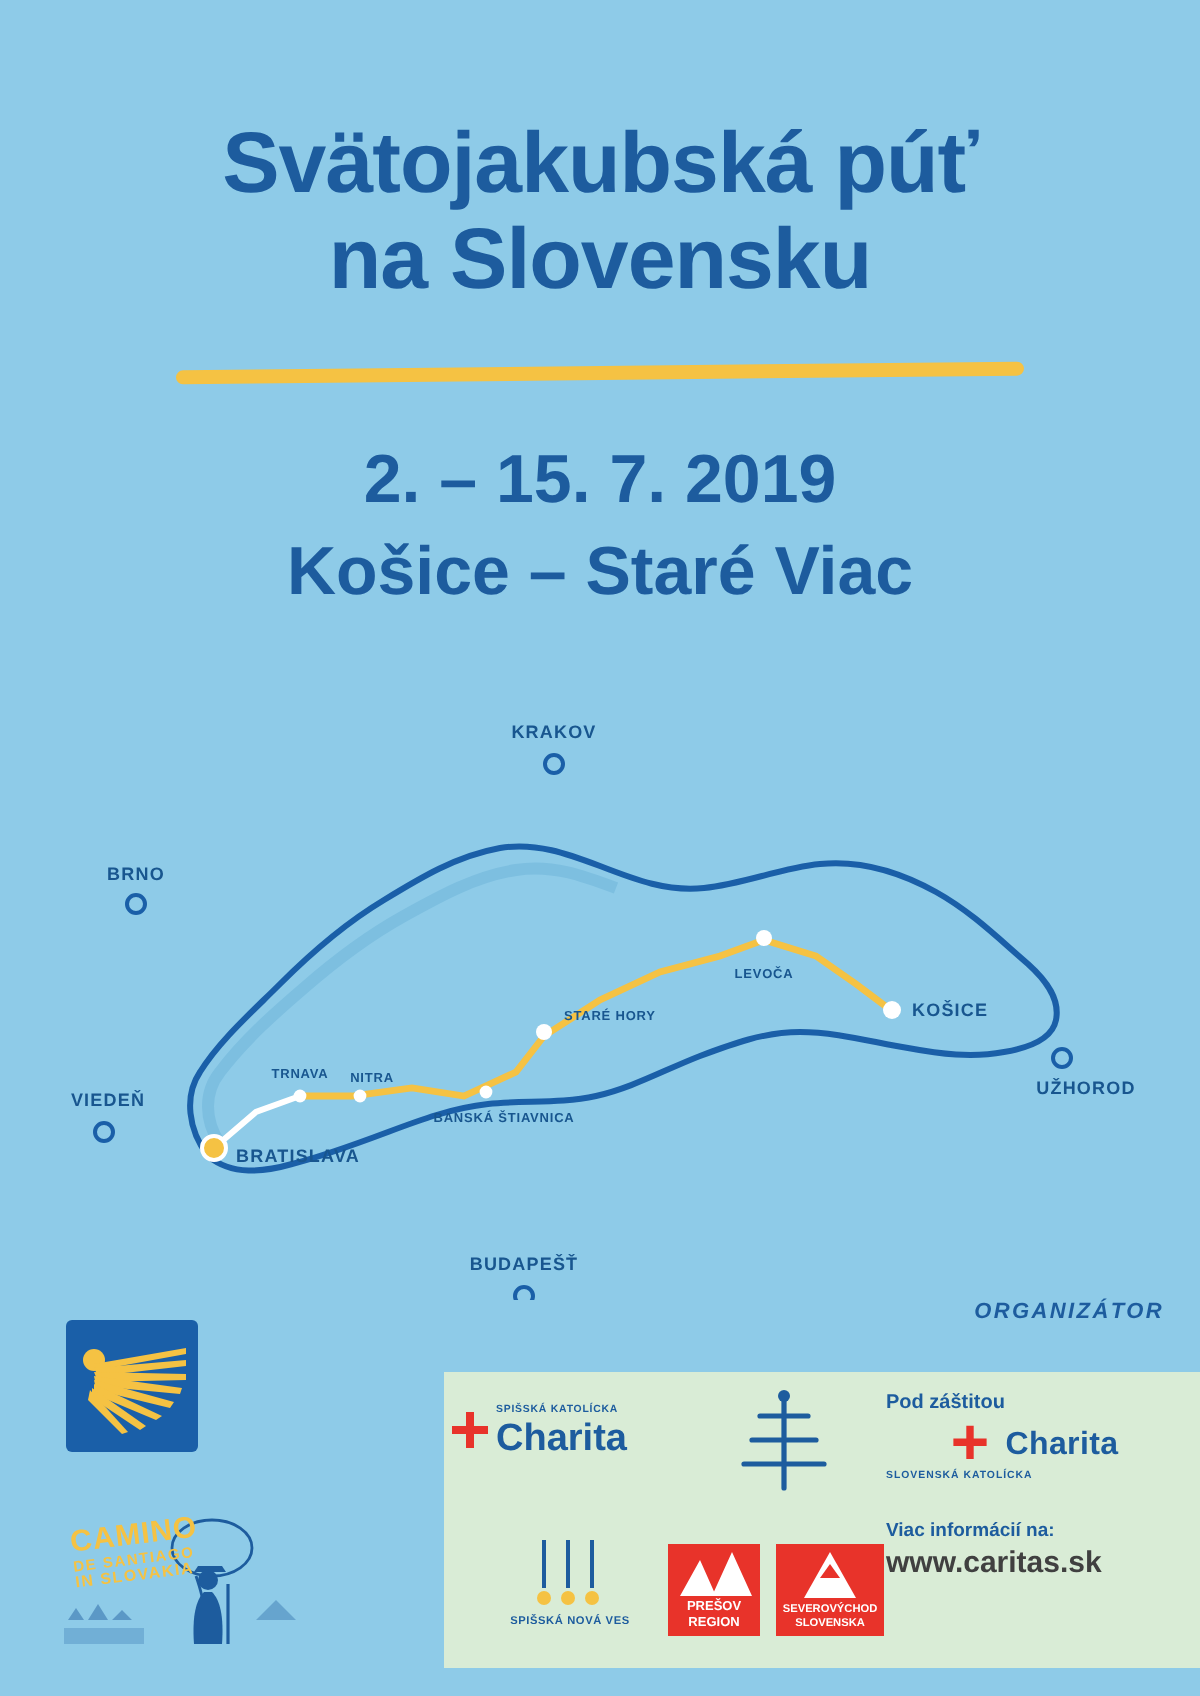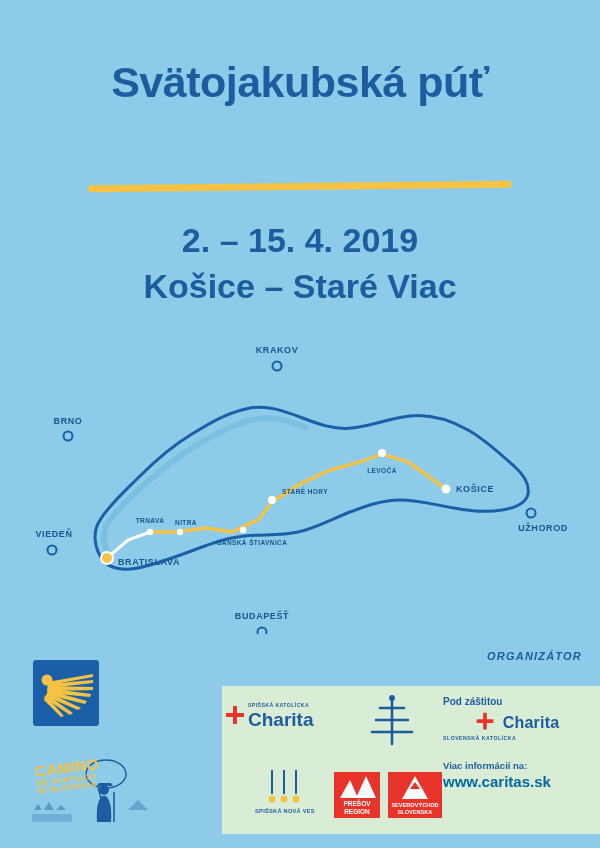--- a/index.html
+++ b/index.html
@@ -48,21 +48,21 @@
     width: 600px;
     text-align: center;
     color: #1d5c9e;
     font-size: 34px;
     font-weight: bold;
     line-height: 1.35;
   }
   
   .map-wrap {
     position: absolute;
-    top: 334px;
+    top: 350px;
     left: 0;
     width: 600px;
     height: 300px;
   }
   .map-svg { display: block; }
   .city-label {
     fill: #18568f;
     font-family: "Liberation Sans", sans-serif;
     font-weight: bold;
   }
@@ -150,21 +150,21 @@
     letter-spacing: 0.5px;
     line-height: 1.3;
   }
   .viac-info {
     color: #1d5c9e;
     font-size: 9.5px;
     margin-top: 18px;
     font-weight: bold;
   }
   .web {
-    color: #0369a1;
+    color: #404040;
     font-size: 15px;
     font-weight: bold;
     margin-top: 2px;
   }
   .spis-charita {
     position: absolute;
     left: 26px;
     top: 16px;
     width: 130px;
   }
@@ -230,26 +230,27 @@
     line-height: 1.15;
   }
 </style>
 </head>
 <body>
 
 <div class="poster">
 
   <div class="title">
     <span>Svätojakubská púť</span>
+    <span class="line2">na Slovensku</span>
   </div>
 
   <div class="rule"></div>
 
   <div class="subtitle">
-    <div>2. – 15. 4. 2019</div>
+    <div>2. – 15. 7. 2019</div>
     <div>Košice – Staré Viac</div>
   </div>
 
   <div class="map-wrap">
     <svg class="map-svg" width="600" height="300" viewBox="0 350 600 300" xmlns="http://www.w3.org/2000/svg">
 
       <path fill="#8ecbe8" stroke="#1a5fa8" stroke-width="3" stroke-linejoin="round" d="M104,578
                C94,565 92,548 100,536
                C110,520 126,506 140,492
                C156,476 172,462 192,450

